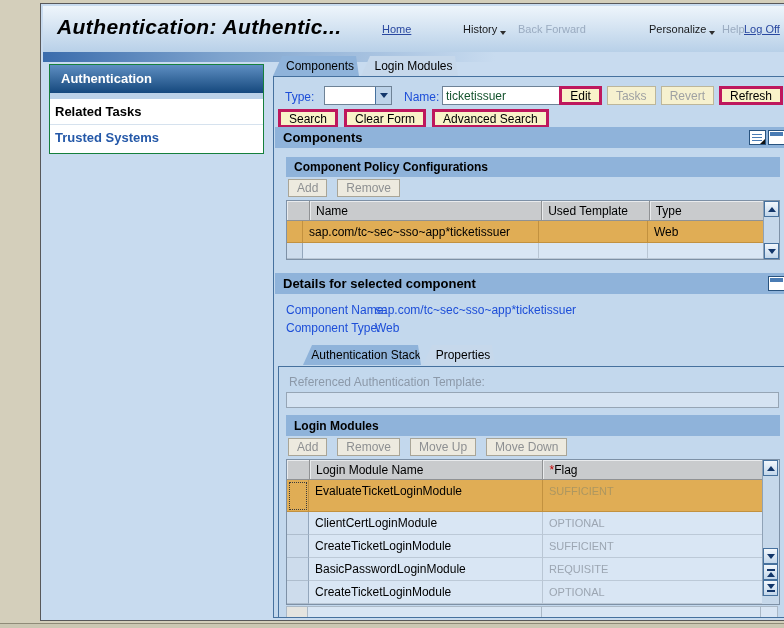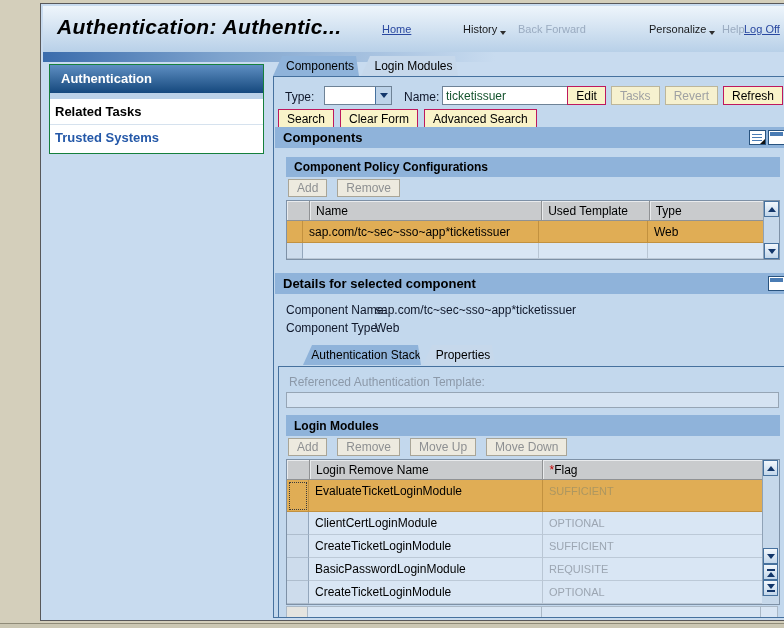--- a/index.html
+++ b/index.html
@@ -27,29 +27,29 @@
 .side-item.hd{color:#000;border-bottom:1px solid #D6E2EE;}
 .side-item.lk{color:#2458A8;cursor:pointer;}
 
 
 .tab{position:absolute;height:20px;font-size:12px;color:#000;display:flex;align-items:center;justify-content:center;padding-left:8px;clip-path:polygon(9px 0,calc(100% - 3px) 0,100% 100%,0 100%);cursor:pointer;white-space:nowrap;}
 .tab.on{background:#8FB3DA;}
 .tab.off{background:#C6D8EB;}
 
 
 .panel{position:absolute;left:232px;top:72px;width:517px;height:542px;border:1px solid #46719E;background:#C3D8ED;overflow:hidden;}
-.lbl{position:absolute;font-size:12px;color:#0f172a;white-space:nowrap;}
+.lbl{position:absolute;font-size:12px;color:#1d4ed8;white-space:nowrap;}
 .fld{position:absolute;background:#fff;border:1px solid #6E8296;font-size:12px;color:#14532d;padding:0 3px;}
 .selbox{position:absolute;background:#fff;border:1px solid #6E8296;}
 .selbox .arr{position:absolute;right:0;top:0;bottom:0;width:16px;background:#BDD3E9;border-left:1px solid #46719E;display:flex;align-items:center;justify-content:center;}
 .tri-dn{width:0;height:0;border-left:4px solid transparent;border-right:4px solid transparent;border-top:5px solid #12366A;}
 .tri-up{width:0;height:0;border-left:4px solid transparent;border-right:4px solid transparent;border-bottom:5px solid #12366A;}
 
 .btn{height:19px;font-size:12px;display:inline-flex;align-items:center;justify-content:center;padding:0 8px;white-space:nowrap;cursor:pointer;font-family:"Liberation Sans",sans-serif;}
-.btn-y{background:#F9F3C9;border:1px solid #be185d;color:#000;}
+.btn-y{background:#F9F3C9;border:3px solid #be185d;color:#000;}
 .btn-yd{background:#F6F1CF;border:1px solid #BCB69A;color:#9FA1A3;}
 .btn-bd{background:#EDEADF;border:1px solid #A9A597;color:#8E9092;height:18px;}
 .grp{position:absolute;display:flex;gap:5px;}
 
 .sec-h{position:absolute;left:1px;width:513px;height:21px;background:#8FB3DA;display:flex;align-items:center;padding-left:8px;font-size:13px;font-weight:bold;color:#000;}
 .sec-icons{position:absolute;right:3px;top:3px;display:flex;gap:2px;}
 .ic{width:17px;height:15px;background:#fff;border:1px solid #28537F;position:relative;}
 .ic-list::before{content:"";position:absolute;left:2px;right:3px;top:3px;height:8px;background:repeating-linear-gradient(#4A7CB4 0 1px,rgba(0,0,0,0) 1px 3px);}
 .ic-list::after{content:"";position:absolute;right:0;bottom:0;width:0;height:0;border-left:5px solid transparent;border-bottom:5px solid #111;}
 .ic-min::before{content:"";position:absolute;left:1px;right:1px;top:1px;height:4px;background:#4A7CB4;}
@@ -209,21 +209,21 @@
           <span class="btn btn-bd">Add</span>
           <span class="btn btn-bd">Remove</span>
           <span class="btn btn-bd">Move Up</span>
           <span class="btn btn-bd">Move Down</span>
         </div>
         <div class="tbl" style="width:494px">
           <div style="display:flex">
             <div style="display:flex;flex-direction:column;width:475px">
               <div class="tr">
                 <div class="th" style="width:22px"></div>
-                <div class="th" style="width:234px">Login Remove Name</div>
+                <div class="th" style="width:234px">Login Module Name</div>
                 <div class="th" style="width:219px;border-right:none"><span class="red">*</span><span>Flag</span></div>
               </div>
               <div class="tr row-sel" style="height:32px">
                 <div class="td selc focus" style="width:22px"></div>
                 <div class="td" style="width:234px">EvaluateTicketLoginModule</div>
                 <div class="td flag" style="width:219px;border-right:none">SUFFICIENT</div>
               </div>
               <div class="tr" style="height:23px">
                 <div class="td selc" style="width:22px"></div>
                 <div class="td" style="width:234px">ClientCertLoginModule</div>

